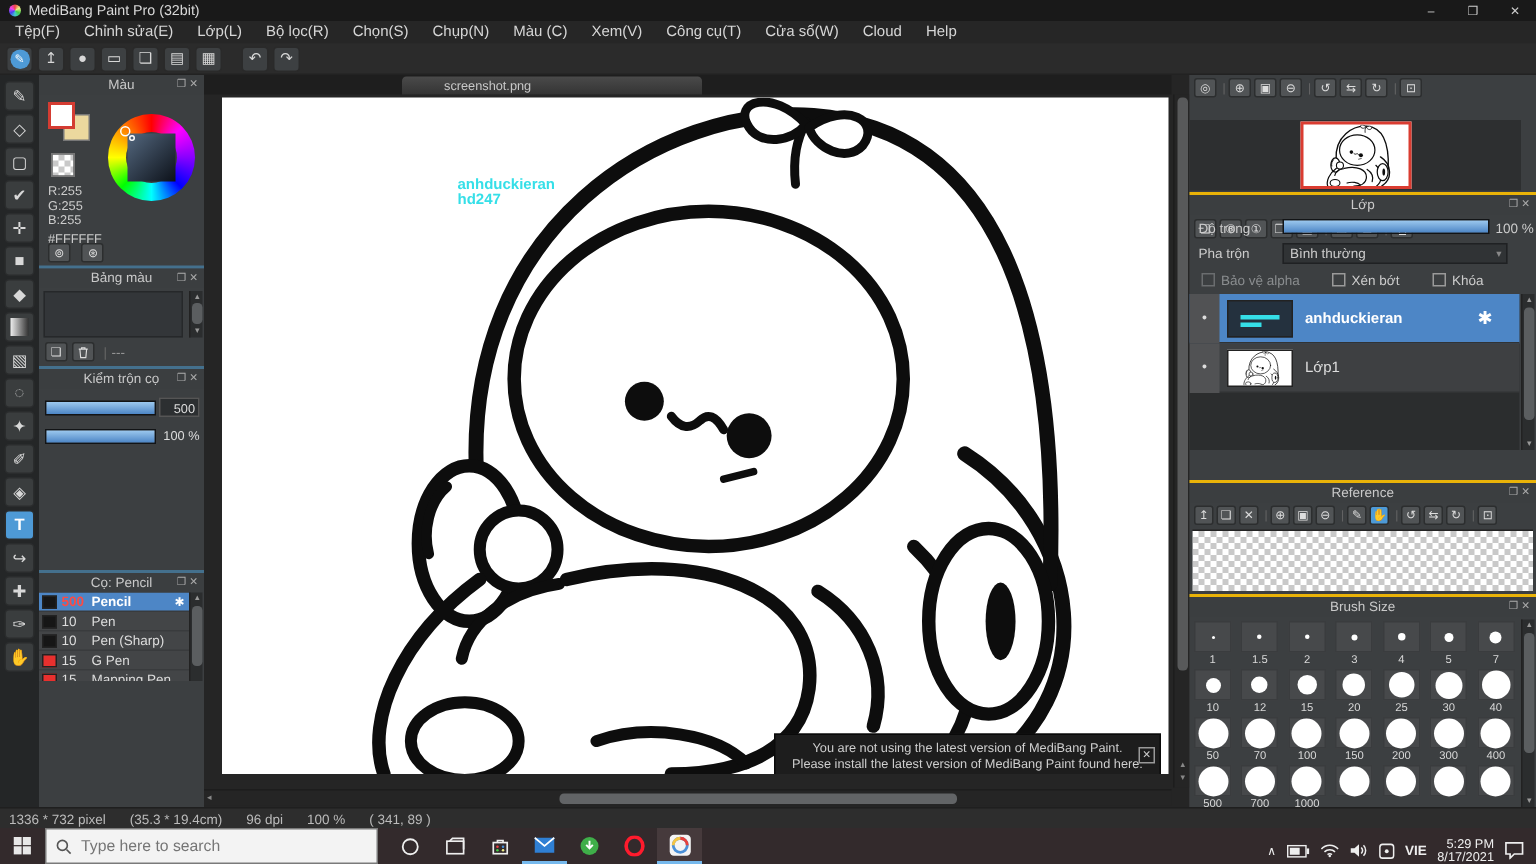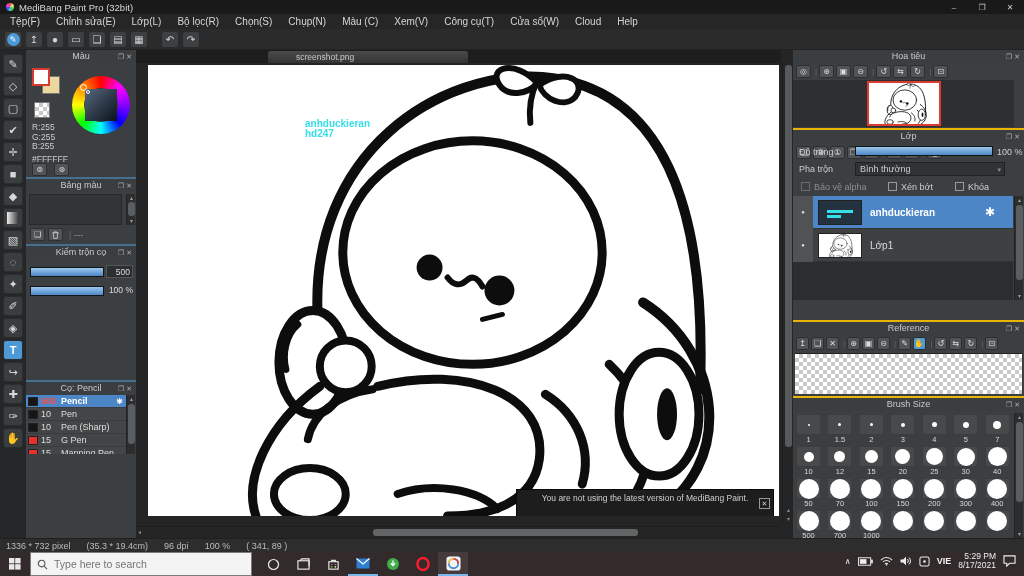--- a/index.html
+++ b/index.html
@@ -99,21 +99,21 @@
   
   .bs-cell { width:27px; display:inline-block; text-align:center; vertical-align:top; }
   .bs-dotbox { width:25px; height:21px; background:#47494b; border:1px solid #3a3c3e; margin:1px auto 0;
     display:flex; align-items:center; justify-content:center; }
   .bs-dot { background:#fff; border-radius:50%; }
   .bs-num { font-size:7.5px; color:#d8d8d8; height:10px; line-height:10px; }
   
   .statusbar { position:absolute; left:0; top:538px; width:1024px; height:14px; background:#2d2d2d;
     border-top:1px solid #1f1f1f; color:#bbb; font-size:9px; display:flex; align-items:center; gap:16px; padding-left:6px; }
   .taskbar { position:absolute; left:0; top:552px; width:1024px; height:24px; background:#332a2c;
-    display:flex; align-items:flex-start; color:#eee; }
+    display:flex; align-items:flex-end; color:#eee; }
   .tk { width:30px; height:24px; display:flex; align-items:center; justify-content:center; }
   .searchbox { width:222px; height:24px; background:#f3f3f3; border:1px solid #7a7a7a; display:flex;
     align-items:center; }
   .searchbox input { border:none; outline:none; background:transparent; font-size:10.5px; color:#444;
     width:180px; font-family:"Liberation Sans",sans-serif; }
   .tk.active { background:#463a3c; border-bottom:2px solid #76b9ed; }
   .tk.underlined { border-bottom:2px solid #76b9ed; }
   .tray { margin-left:auto; display:flex; align-items:center; gap:7px; padding-right:8px; font-size:9px; }
   .clock { text-align:right; font-size:8.5px; line-height:9px; }
 </style>
@@ -410,41 +410,38 @@
     <div class="paper">
       <svg class="abs" style="left:0;top:0" width="631" height="451" viewBox="0 0 632 452">
         <use href="#chibi"></use>
       </svg>
       <div class="wm" style="color: rgb(53, 223, 232);">
         <div>anhduckieran</div>
         <div>hd247</div>
       </div>
       <div class="notif">
         <div>You are not using the latest version of MediBang Paint.</div>
+        <div>Please install the latest version of MediBang Paint found here.</div>
         <div class="x">✕</div>
       </div>
     </div>
     <div class="cvV">
       <div class="thumb"></div>
       <div class="ar" style="bottom:10px">▴</div>
       <div class="ar" style="bottom:1px">▾</div>
     </div>
     <div class="cvH">
       <div class="ar">◂</div>
       <div class="thumb"></div>
     </div>
   </div>
 
   <div class="rightdock">
 
     <div class="rp" style="height:78px">
-      <div class="ph">
-        <span>Hoa tiêu</span>
-        <span class="hicons"><span>❐</span><span>✕</span></span>
-      </div>
       <div class="rtools">
         <div class="rbtn">
             <span>◎</span>
           </div>
         <span class="rsep">|</span>
         <div class="rbtn">
             <span>⊕</span>
           </div>
         <div class="rbtn">
             <span>▣</span>

